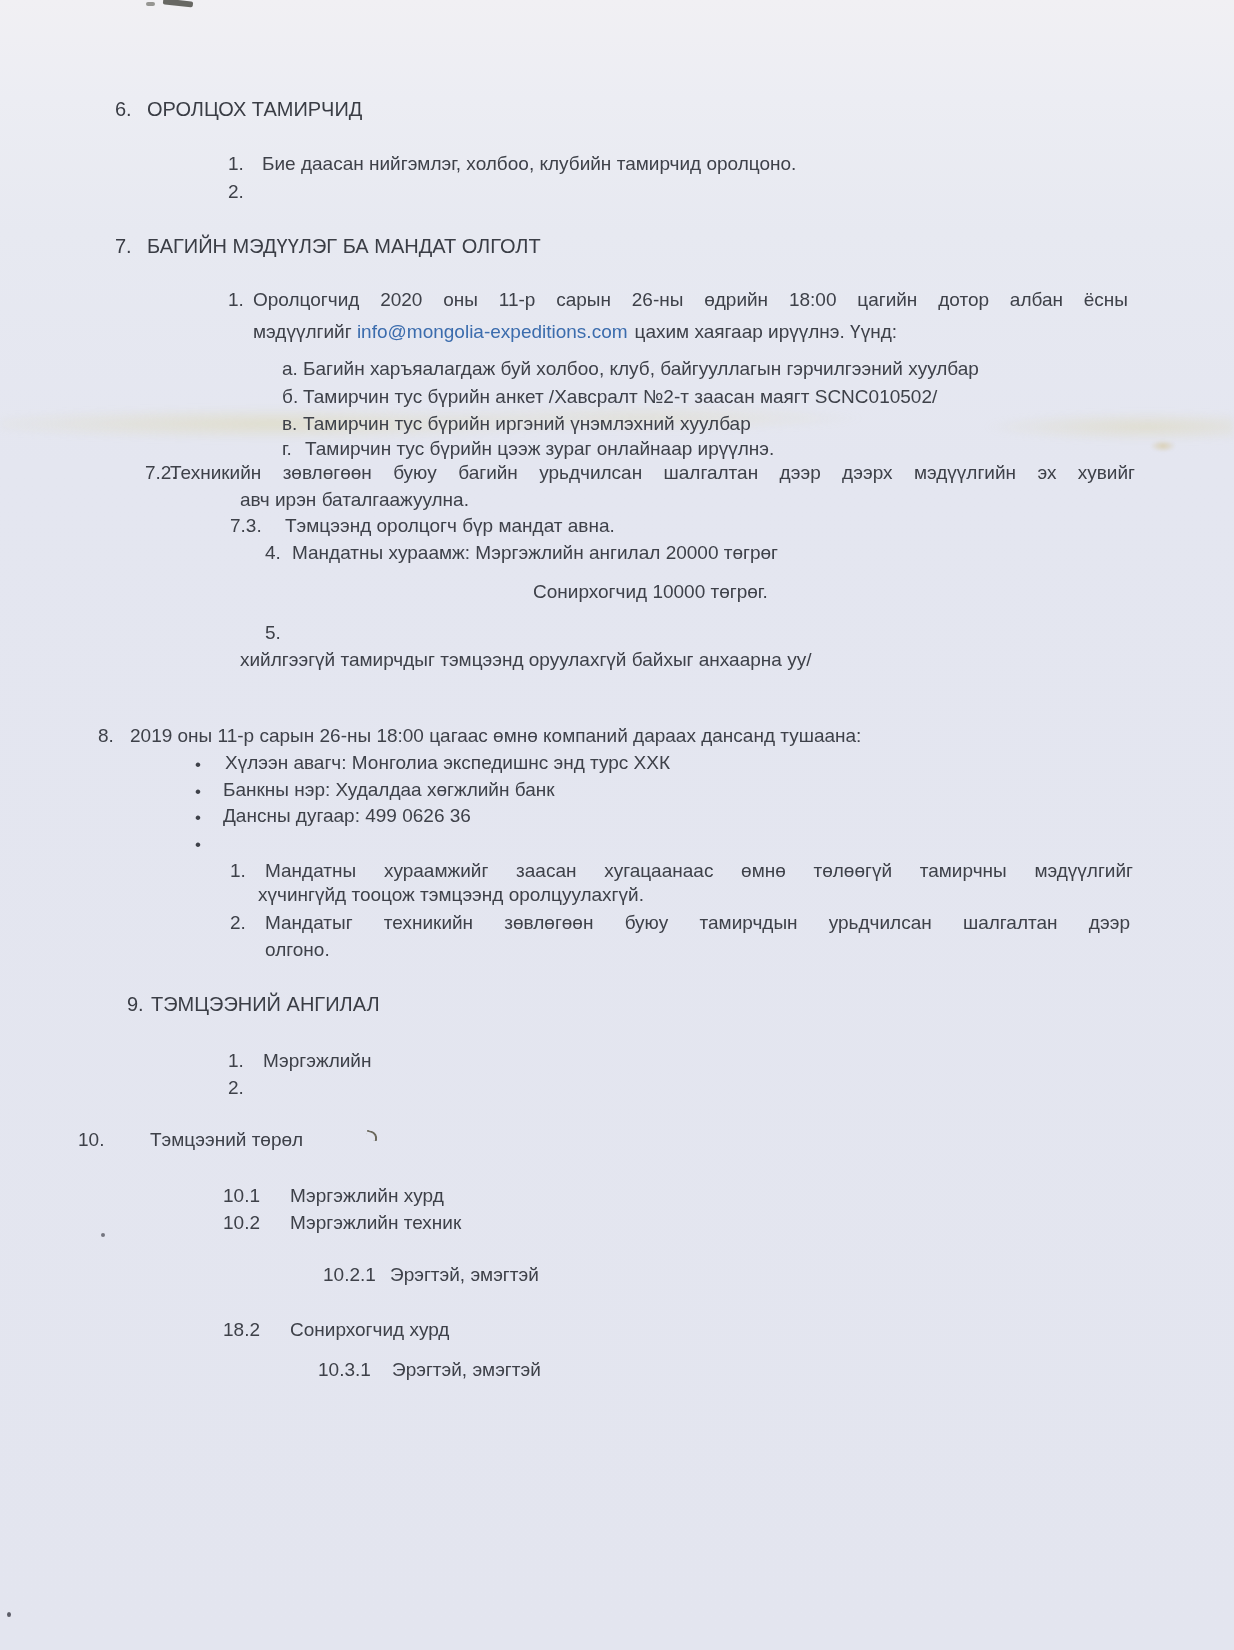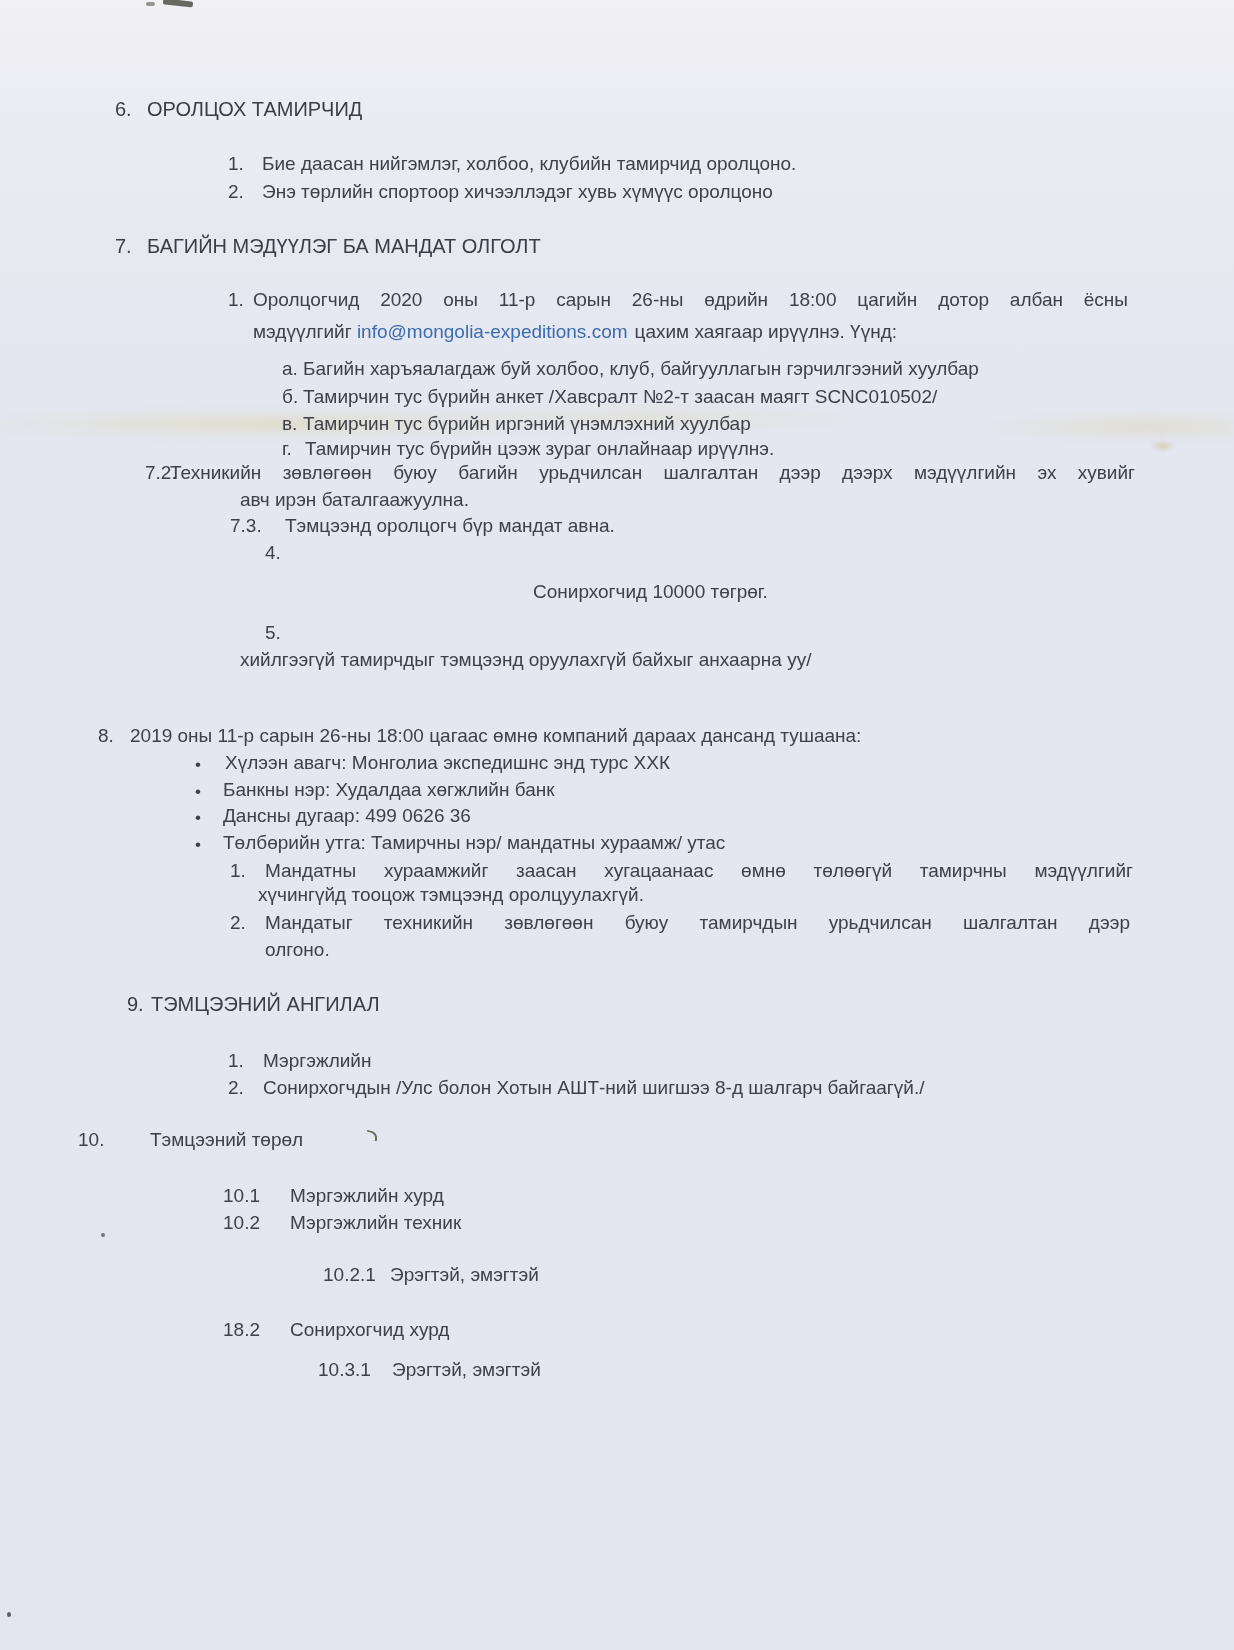--- a/index.html
+++ b/index.html
@@ -62,21 +62,20 @@
   <div class="speck-a"></div>
   <div class="speck-b"></div>
   <div class="curl"></div>
 
   <div class="ln head" style="left:115px;top:97px">6.</div>
   <div class="ln head" style="left:147px;top:97px">ОРОЛЦОХ ТАМИРЧИД</div>
 
   <div class="ln" style="left:228px;top:153px">1.</div>
   <div class="ln" style="left:262px;top:153px">Бие даасан нийгэмлэг, холбоо, клубийн тамирчид оролцоно.</div>
   <div class="ln" style="left:228px;top:181px">2.</div>
-  <div class="ln" style="left:262px;top:181px">Энэ төрлийн спортоор хичээллэдэг хувь хүмүүс оролцоно</div>
 
   <div class="ln head" style="left:115px;top:234px">7.</div>
   <div class="ln head" style="left:147px;top:234px">БАГИЙН МЭДҮҮЛЭГ БА МАНДАТ ОЛГОЛТ</div>
 
   <div class="ln" style="left:228px;top:289px">1.</div>
   <div class="ln just" style="left:253px;top:289px;width:875px">Оролцогчид 2020 оны 11-р сарын 26-ны өдрийн 18:00 цагийн дотор албан ёсны</div>
   <div class="ln" style="left:253px;top:321px">
     <span>мэдүүлгийг </span><span class="link">info@mongolia-expeditions.com</span><span class="sp">цахим хаягаар ирүүлнэ. Үүнд:</span>
   </div>
 
@@ -90,53 +89,52 @@
   <div class="ln" style="left:305px;top:438px">Тамирчин тус бүрийн цээж зураг онлайнаар ирүүлнэ.</div>
 
   <div class="ln" style="left:145px;top:462px">7.2.</div>
   <div class="ln just" style="left:170px;top:462px;width:965px">Техникийн зөвлөгөөн буюу багийн урьдчилсан шалгалтан дээр дээрх мэдүүлгийн эх хувийг</div>
   <div class="ln" style="left:240px;top:489px">авч ирэн баталгаажуулна.</div>
 
   <div class="ln" style="left:230px;top:515px">7.3.</div>
   <div class="ln" style="left:285px;top:515px">Тэмцээнд оролцогч бүр мандат авна.</div>
 
   <div class="ln" style="left:265px;top:542px">4.</div>
+  <div class="ln" style="left:292px;top:542px">Мандатны хураамж: Мэргэжлийн ангилал 20000 төгрөг</div>
 
   <div class="ln" style="left:533px;top:581px">Сонирхогчид 10000 төгрөг.</div>
 
   <div class="ln" style="left:265px;top:622px">5.</div>
   <div class="ln" style="left:240px;top:649px">хийлгээгүй тамирчдыг тэмцээнд оруулахгүй байхыг анхаарна уу/</div>
 
   <div class="ln" style="left:98px;top:725px">8.</div>
   <div class="ln" style="left:130px;top:725px">2019 оны 11-р сарын 26-ны 18:00 цагаас өмнө компаний  дараах дансанд тушаана:</div>
 
   <div class="ln bullet" style="left:195px;top:755px">•</div>
   <div class="ln" style="left:225px;top:752px">Хүлээн авагч: Монголиа экспедишнс энд турс ХХК</div>
   <div class="ln bullet" style="left:195px;top:782px">•</div>
   <div class="ln" style="left:223px;top:779px">Банкны нэр: Худалдаа хөгжлийн банк</div>
   <div class="ln bullet" style="left:195px;top:808px">•</div>
   <div class="ln" style="left:223px;top:805px">Дансны дугаар: 499 0626 36</div>
   <div class="ln bullet" style="left:195px;top:835px">•</div>
-  <div class="ln" style="left:223px;top:832px">Төлбөрийн утга: Тамирчны нэр/ мандатны хураамж/ утас</div>
 
   <div class="ln" style="left:230px;top:860px">1.</div>
   <div class="ln" style="left:258px;top:884px">хүчингүйд тооцож тэмцээнд оролцуулахгүй.</div>
   <div class="ln just" style="left:265px;top:860px;width:868px">Мандатны хураамжийг заасан хугацаанаас өмнө төлөөгүй тамирчны мэдүүлгийг</div>
 
   <div class="ln" style="left:230px;top:912px">2.</div>
   <div class="ln just" style="left:265px;top:912px;width:865px">Мандатыг техникийн зөвлөгөөн буюу тамирчдын урьдчилсан шалгалтан дээр</div>
   <div class="ln" style="left:265px;top:939px">олгоно.</div>
 
   <div class="ln head" style="left:127px;top:992px">9.</div>
   <div class="ln head" style="left:151px;top:992px">ТЭМЦЭЭНИЙ АНГИЛАЛ</div>
 
   <div class="ln" style="left:228px;top:1050px">1.</div>
   <div class="ln" style="left:263px;top:1050px">Мэргэжлийн</div>
   <div class="ln" style="left:228px;top:1077px">2.</div>
-  <div class="ln" style="left:263px;top:1077px">Сонирхогчдын /Улс болон Хотын АШТ-ний шигшээ 8-д шалгарч байгаагүй./</div>
 
   <div class="ln" style="left:78px;top:1129px">10.</div>
   <div class="ln" style="left:150px;top:1129px">Тэмцээний төрөл</div>
 
   <div class="ln" style="left:223px;top:1185px">10.1</div>
   <div class="ln" style="left:290px;top:1185px">Мэргэжлийн хурд</div>
   <div class="ln" style="left:223px;top:1212px">10.2</div>
   <div class="ln" style="left:290px;top:1212px">Мэргэжлийн техник</div>
 
   <div class="ln" style="left:323px;top:1264px">10.2.1</div>

